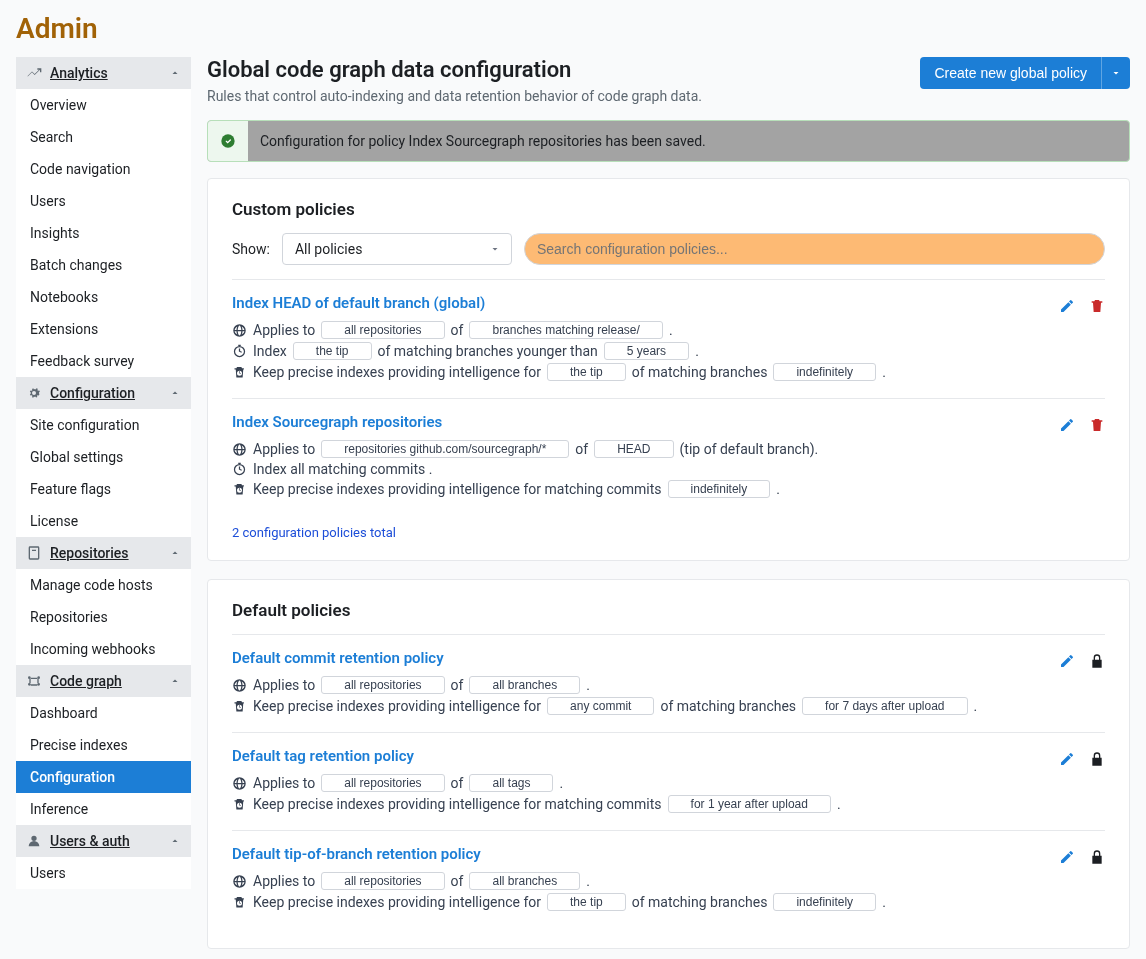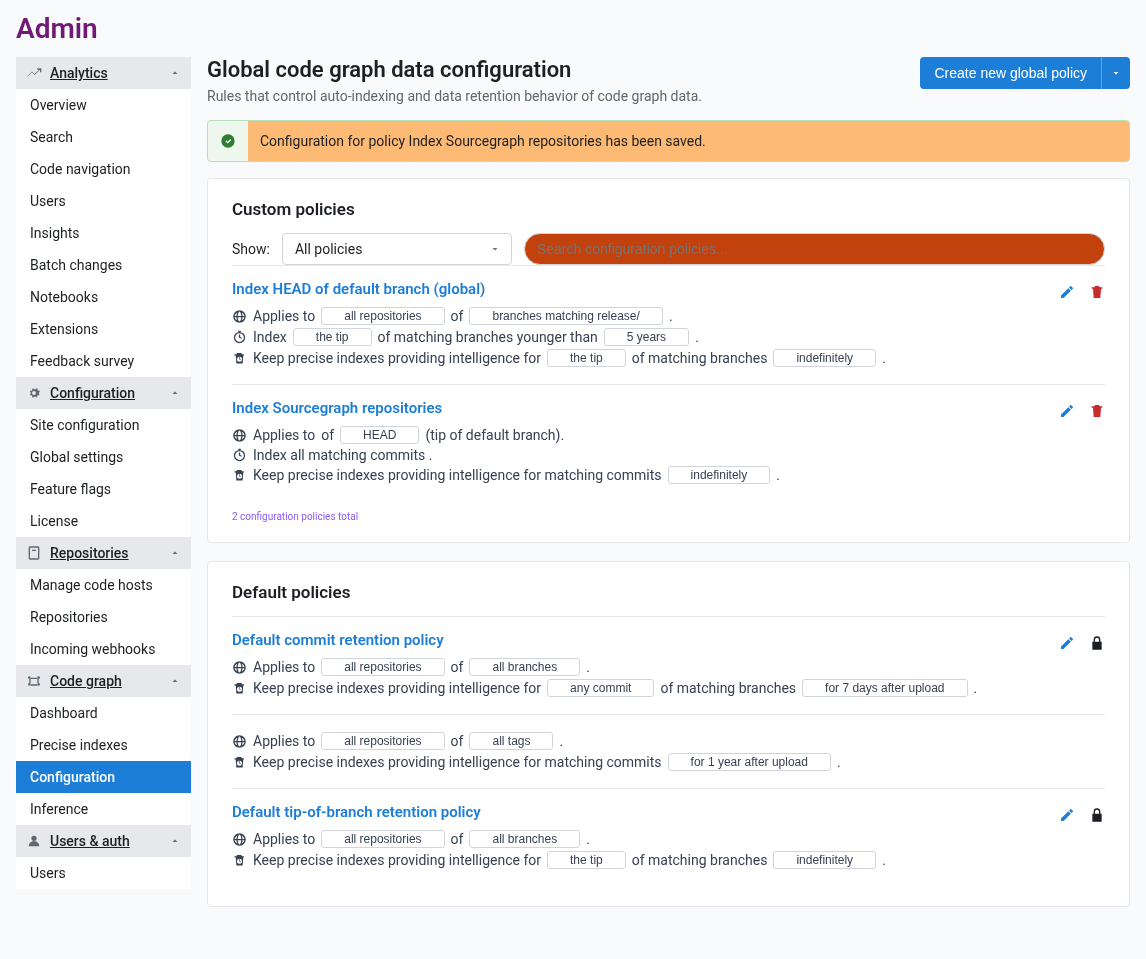--- a/index.html
+++ b/index.html
@@ -1,62 +1,62 @@
 <!DOCTYPE html>
 <html><head>
 <meta charset="utf-8">
 <style>
 * { box-sizing: border-box; margin: 0; padding: 0; }
 body { font-family: -apple-system, BlinkMacSystemFont, "Segoe UI", Roboto, sans-serif; background: #f9fafb; color: #1c1f23; font-size: 14px; }
 .container { padding: 0 16px; }
-h1 { font-size: 28px; font-weight: 600; padding: 12px 0; color: #701a75; }
+h1 { font-size: 28px; font-weight: 600; padding: 12px 0; color: #a16207; }
 .layout { display: flex; gap: 16px; }
 .sidebar { width: 175px; flex-shrink: 0; }
 .main { flex: 1; min-width: 0; }
 
 .side-section-header { display: flex; align-items: center; justify-content: space-between; padding: 8px 10px; background: #e6e8eb; font-weight: 500; font-size: 14px; cursor: pointer; text-decoration: underline; }
 .side-section-header .hdr-left { display: flex; align-items: center; gap: 8px; }
 .side-section-header svg.hicon { width: 16px; height: 16px; fill: #5e6871; }
 .side-section-header .chev { width: 12px; height: 12px; fill: #5e6871; }
 .side-item { padding: 8px 14px; background: #fff; font-size: 14px; cursor: pointer; font-weight: 400; color: #1c1f23; }
 .side-item.active { background: #1c7ed6; color: #fff; font-weight: 500; }
 
 .page-header { display: flex; justify-content: space-between; align-items: flex-start; margin-bottom: 16px; }
 .page-header h2 { font-size: 22px; font-weight: 600; margin-bottom: 6px; }
 .page-header p { color: #5e6871; font-size: 14px; }
 .btn-group { display: flex; }
 .btn-primary { background: #1c7ed6; color: #fff; border: none; padding: 8px 14px; font-size: 14px; font-weight: 500; border-radius: 4px 0 0 4px; cursor: pointer; }
 .btn-caret { background: #1c7ed6; color: #fff; border: none; border-left: 1px solid rgba(255,255,255,0.3); padding: 8px 8px; border-radius: 0 4px 4px 0; cursor: pointer; display: flex; align-items: center; }
 .btn-caret svg { width: 12px; height: 12px; fill: #fff; }
 
-.alert { display: flex; align-items: center; gap: 12px; border: 1px solid #b7dfb9; border-radius: 4px; background: #fdba74; margin-bottom: 16px; overflow: hidden; }
+.alert { display: flex; align-items: center; gap: 12px; border: 1px solid #b7dfb9; border-radius: 4px; background: #a3a3a3; margin-bottom: 16px; overflow: hidden; }
 .alert-icon-wrap { background: #edf7ee; padding: 12px; display: flex; align-items: center; }
 .alert-icon-wrap svg { width: 16px; height: 16px; }
 .alert-text { padding: 12px 0; font-size: 14px; }
 
 .card { background: #fff; border: 1px solid #e6e8eb; border-radius: 4px; padding: 20px 24px; margin-bottom: 18px; }
 .card h3 { font-size: 17px; font-weight: 600; margin-bottom: 14px; }
-.filter-row { display: flex; align-items: center; gap: 12px; }
+.filter-row { display: flex; align-items: center; gap: 12px; margin-bottom: 14px; }
 .filter-row label { font-weight: 400; }
 .select { position: relative; border: 1px solid #d1d5db; border-radius: 4px; padding: 7px 30px 7px 12px; min-width: 230px; background: #fff; cursor: pointer; }
 .select .sel-chev { position: absolute; right: 10px; top: 50%; transform: translateY(-50%); width: 12px; height: 12px; fill: #6b7280; }
-.search-input { flex: 1; border: 1px solid #d1d5db; border-radius: 16px; padding: 7px 12px; font-size: 14px; background: #c2410c; }
+.search-input { flex: 1; border: 1px solid #d1d5db; border-radius: 16px; padding: 7px 12px; font-size: 14px; background: #fdba74; }
 
 hr.divider { border: none; border-top: 1px solid #e6e8eb; margin: 0; }
 
 .policy { padding: 14px 0; border-bottom: 1px solid #e6e8eb; }
 .policy:last-of-type { border-bottom: none; }
 .policy-head { display: flex; justify-content: space-between; align-items: center; }
 .policy-title { color: #1c7ed6; font-weight: 600; font-size: 15px; margin-bottom: 6px; cursor: pointer; }
 .policy-actions { display: flex; gap: 14px; }
 .policy-actions svg { width: 16px; height: 16px; cursor: pointer; }
 .policy-line { display: flex; align-items: center; gap: 6px; flex-wrap: wrap; margin: 3px 0; color: #374151; font-size: 14px; }
 .policy-line svg.li-icon { width: 15px; height: 15px; fill: #374151; flex-shrink: 0; }
 .tag { display: inline-block; border: 1px solid #d1d5db; border-radius: 3px; padding: 1px 22px; font-size: 12px; background: #fff; font-family: Liberation Sans, sans-serif; color: #374151; }
-.count-text { color: #8b5cf6; font-size: 10px; padding-top: 10px; }
+.count-text { color: #1d4ed8; font-size: 13px; padding-top: 10px; }
 </style>
 </head>
 <body>
 
 <div class="container">
   <h1>Admin</h1>
 
   <div class="layout">
 
     <div class="sidebar">
@@ -247,20 +247,21 @@
                   <svg viewBox="0 0 24 24" fill="#c92a2a">
                     <path d="M6 7h12l-1 14H7L6 7zm3-4h6l1 2h4v2H4V5h4l1-2z"></path>
                   </svg>
                 </div>
               </div>
               <div class="policy-line">
                 <svg class="li-icon" viewBox="0 0 24 24">
                   <path d="M12 2a10 10 0 100 20 10 10 0 000-20zm7.9 9h-3a16 16 0 00-1.3-5.5A8 8 0 0119.9 11zM12 4c1 0 2.5 2.5 2.9 7H9.1C9.5 6.5 11 4 12 4zM8.4 5.5A16 16 0 007.1 11h-3a8 8 0 014.3-5.5zM4.1 13h3a16 16 0 001.3 5.5A8 8 0 014.1 13zM12 20c-1 0-2.5-2.5-2.9-7h5.8c-.4 4.5-1.9 7-2.9 7zm3.6-1.5a16 16 0 001.3-5.5h3a8 8 0 01-4.3 5.5z"></path>
                 </svg>
                 <span>Applies to </span>
+                <span class="tag">repositories github.com/sourcegraph/*</span>
                 <span> of </span>
                 <span class="tag">HEAD</span>
                 <span> (tip of default branch).</span>
               </div>
               <div class="policy-line">
                 <svg class="li-icon" viewBox="0 0 24 24">
                   <path d="M12 3a9 9 0 100 18 9 9 0 000-18zm0 2a7 7 0 110 14 7 7 0 010-14zm-1 2v5l4 2 .9-1.6L13 11V7h-2zM10 1h4v2h-4z"></path>
                 </svg>
                 <span>Index all matching commits .</span>
               </div>
@@ -308,20 +309,31 @@
                   <path d="M6 7h12l-1 13H7L6 7zm3-4h6l1 2h3v2H4V5h3l1-2zm3 6a4 4 0 100 8 4 4 0 000-8zm-.5 1.5V13l2 1.2.5-.9-1.5-.9v-2.9h-1z"></path>
                 </svg>
                 <span>Keep precise indexes providing intelligence for </span>
                 <span class="tag">any commit</span>
                 <span> of matching branches </span>
                 <span class="tag">for 7 days after upload</span>
                 <span> .</span>
               </div>
             </div>
             <div class="policy">
+              <div class="policy-head">
+                <div class="policy-title">Default tag retention policy</div>
+                <div class="policy-actions">
+                  <svg viewBox="0 0 24 24" fill="#1c7ed6">
+                    <path d="M3 17.25V21h3.75L17.8 9.94l-3.75-3.75L3 17.25zM20.7 7.04a1 1 0 000-1.41l-2.34-2.34a1 1 0 00-1.41 0L15 5.24l3.75 3.75 1.95-1.95z"></path>
+                  </svg>
+                  <svg viewBox="0 0 24 24" fill="#1c1f23">
+                    <path d="M12 2a5 5 0 00-5 5v3H5v12h14V10h-2V7a5 5 0 00-5-5zm-3 5a3 3 0 016 0v3H9V7z"></path>
+                  </svg>
+                </div>
+              </div>
               <div class="policy-line">
                 <svg class="li-icon" viewBox="0 0 24 24">
                   <path d="M12 2a10 10 0 100 20 10 10 0 000-20zm7.9 9h-3a16 16 0 00-1.3-5.5A8 8 0 0119.9 11zM12 4c1 0 2.5 2.5 2.9 7H9.1C9.5 6.5 11 4 12 4zM8.4 5.5A16 16 0 007.1 11h-3a8 8 0 014.3-5.5zM4.1 13h3a16 16 0 001.3 5.5A8 8 0 014.1 13zM12 20c-1 0-2.5-2.5-2.9-7h5.8c-.4 4.5-1.9 7-2.9 7zm3.6-1.5a16 16 0 001.3-5.5h3a8 8 0 01-4.3 5.5z"></path>
                 </svg>
                 <span>Applies to </span>
                 <span class="tag">all repositories</span>
                 <span> of </span>
                 <span class="tag">all tags</span>
                 <span> .</span>
               </div>

